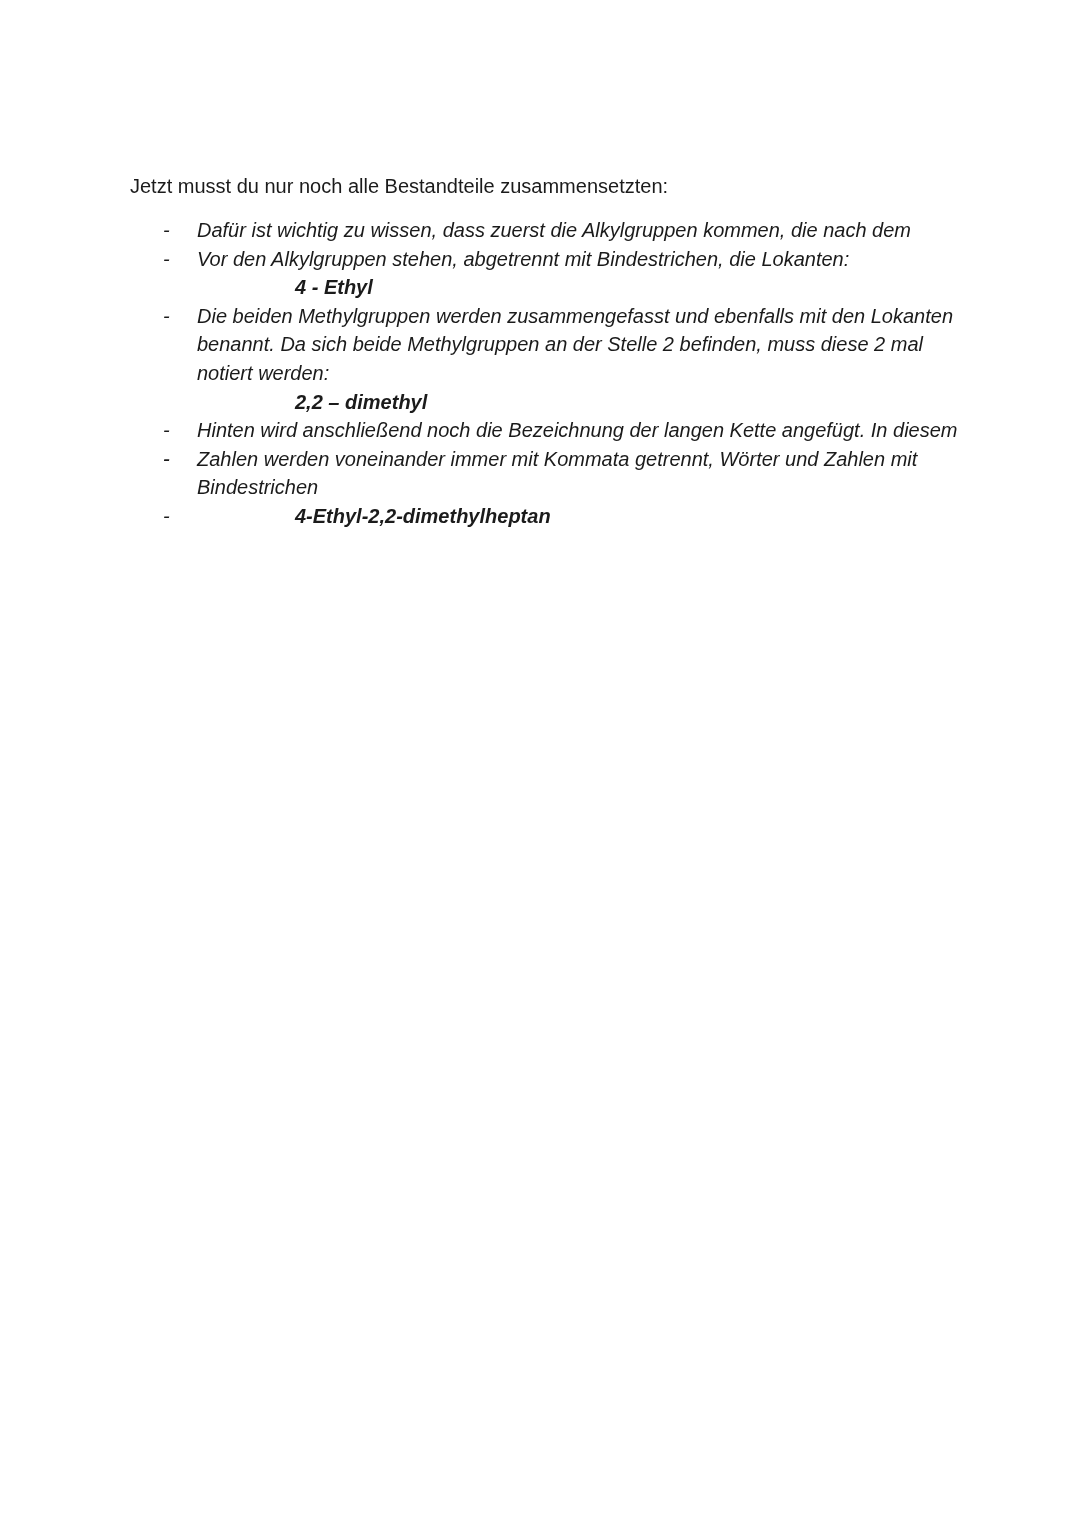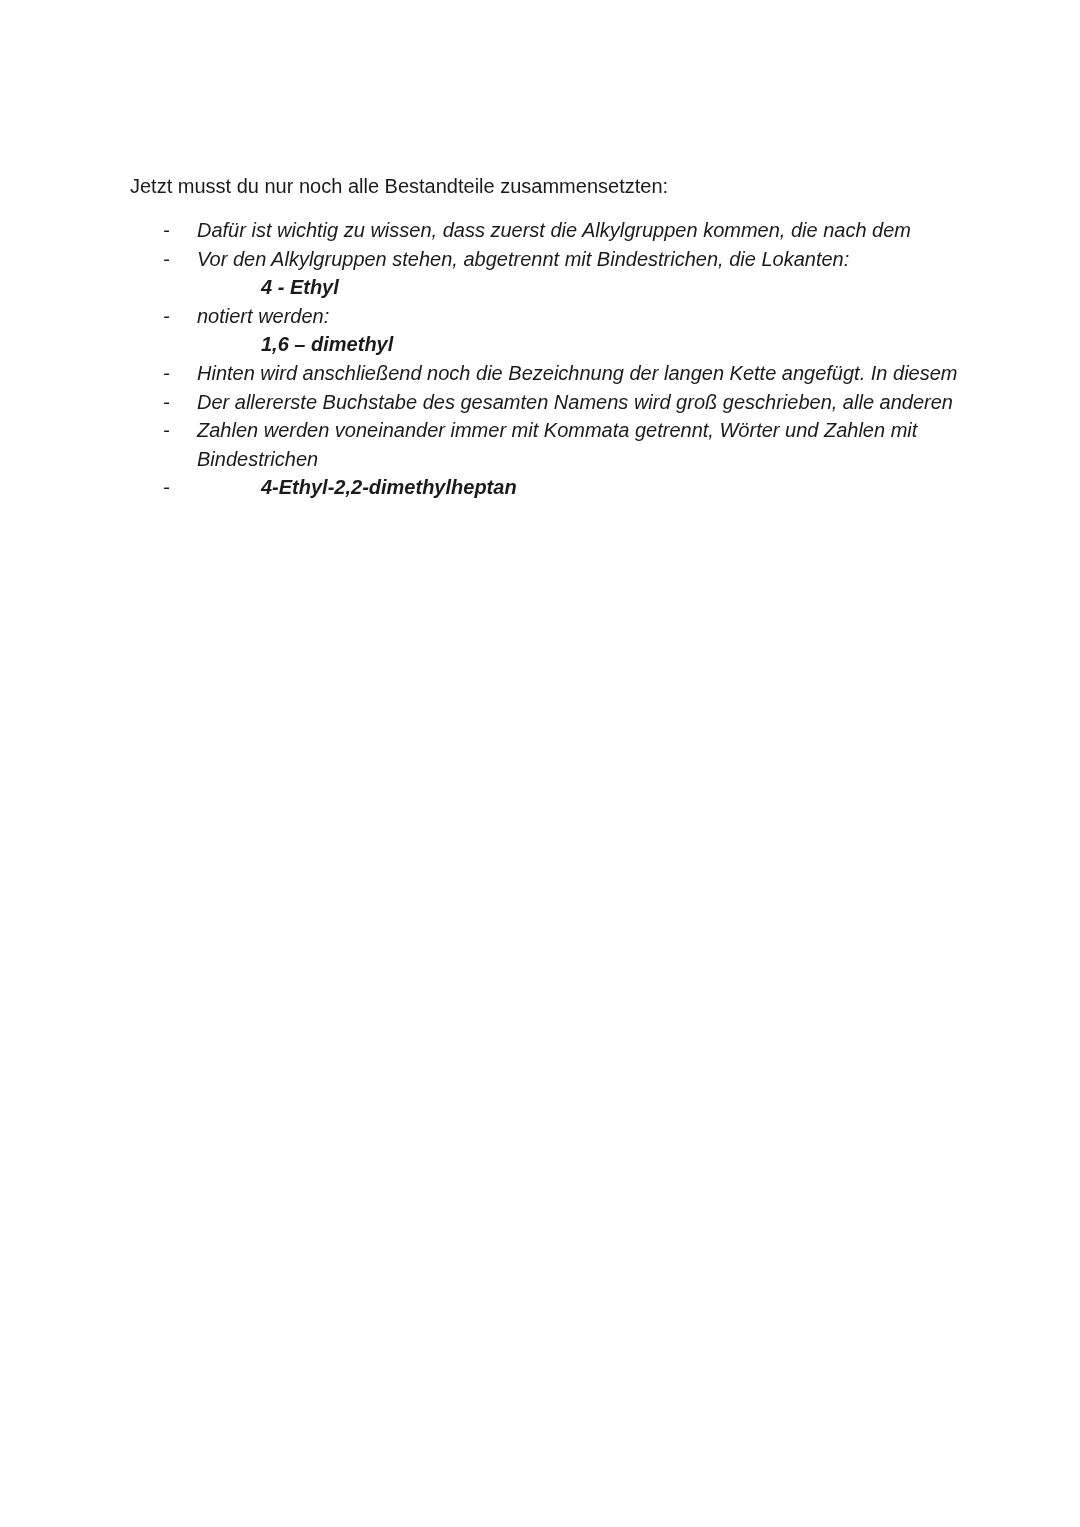--- a/index.html
+++ b/index.html
@@ -39,47 +39,48 @@
     line-height: 28.6px;
     white-space: nowrap;
   }
   .dash {
     position: absolute;
     left: -34px;
     top: 0;
     font-style: italic;
   }
   .indent {
-    margin-left: 64px;
+    margin-left: 98px;
   }
   .b {
     font-weight: 700;
   }
 </style>
 </head>
 <body>
 
 <div class="page">
 
   <h1 class="heading">Jetzt musst du nur noch alle Bestandteile zusammensetzten:</h1>
 
   <div class="list">
 
     <div class="line"><span class="dash">-</span><span>Dafür ist wichtig zu wissen, dass zuerst die Alkylgruppen kommen, die nach dem</span></div>
 
     <div class="line"><span class="dash">-</span><span>Vor den Alkylgruppen stehen, abgetrennt mit Bindestrichen, die Lokanten:</span></div>
     <div class="line indent b">4 - Ethyl</div>
 
-    <div class="line"><span class="dash">-</span></div>
+    <div class="line"><span class="dash">-</span><span>Die beiden Methylgruppen werden zusammengefasst und ebenfalls mit den Lokanten</span></div>
+    <div class="line">benannt. Da sich beide Methylgruppen an der Stelle 2 befinden, muss diese 2 mal</div>
     <div class="line">notiert werden:</div>
-    <div class="line indent b">1,6 – dimethyl</div>
+    <div class="line indent b">2,2 – dimethyl</div>
 
     <div class="line"><span class="dash">-</span><span>Hinten wird anschließend noch die Bezeichnung der langen Kette angefügt. In diesem</span></div>
 
-    <div class="line"><span class="dash">-</span><span>Der allererste Buchstabe des gesamten Namens wird groß geschrieben, alle anderen</span></div>
+    <div class="line"><span class="dash">-</span></div>
 
     <div class="line"><span class="dash">-</span><span>Zahlen werden voneinander immer mit Kommata getrennt, Wörter und Zahlen mit</span></div>
     <div class="line">Bindestrichen</div>
 
     <div class="line"><span class="dash">-</span></div>
     <div class="line indent b">4-Ethyl-2,2-dimethylheptan</div>
 
   </div>
 </div>
 

